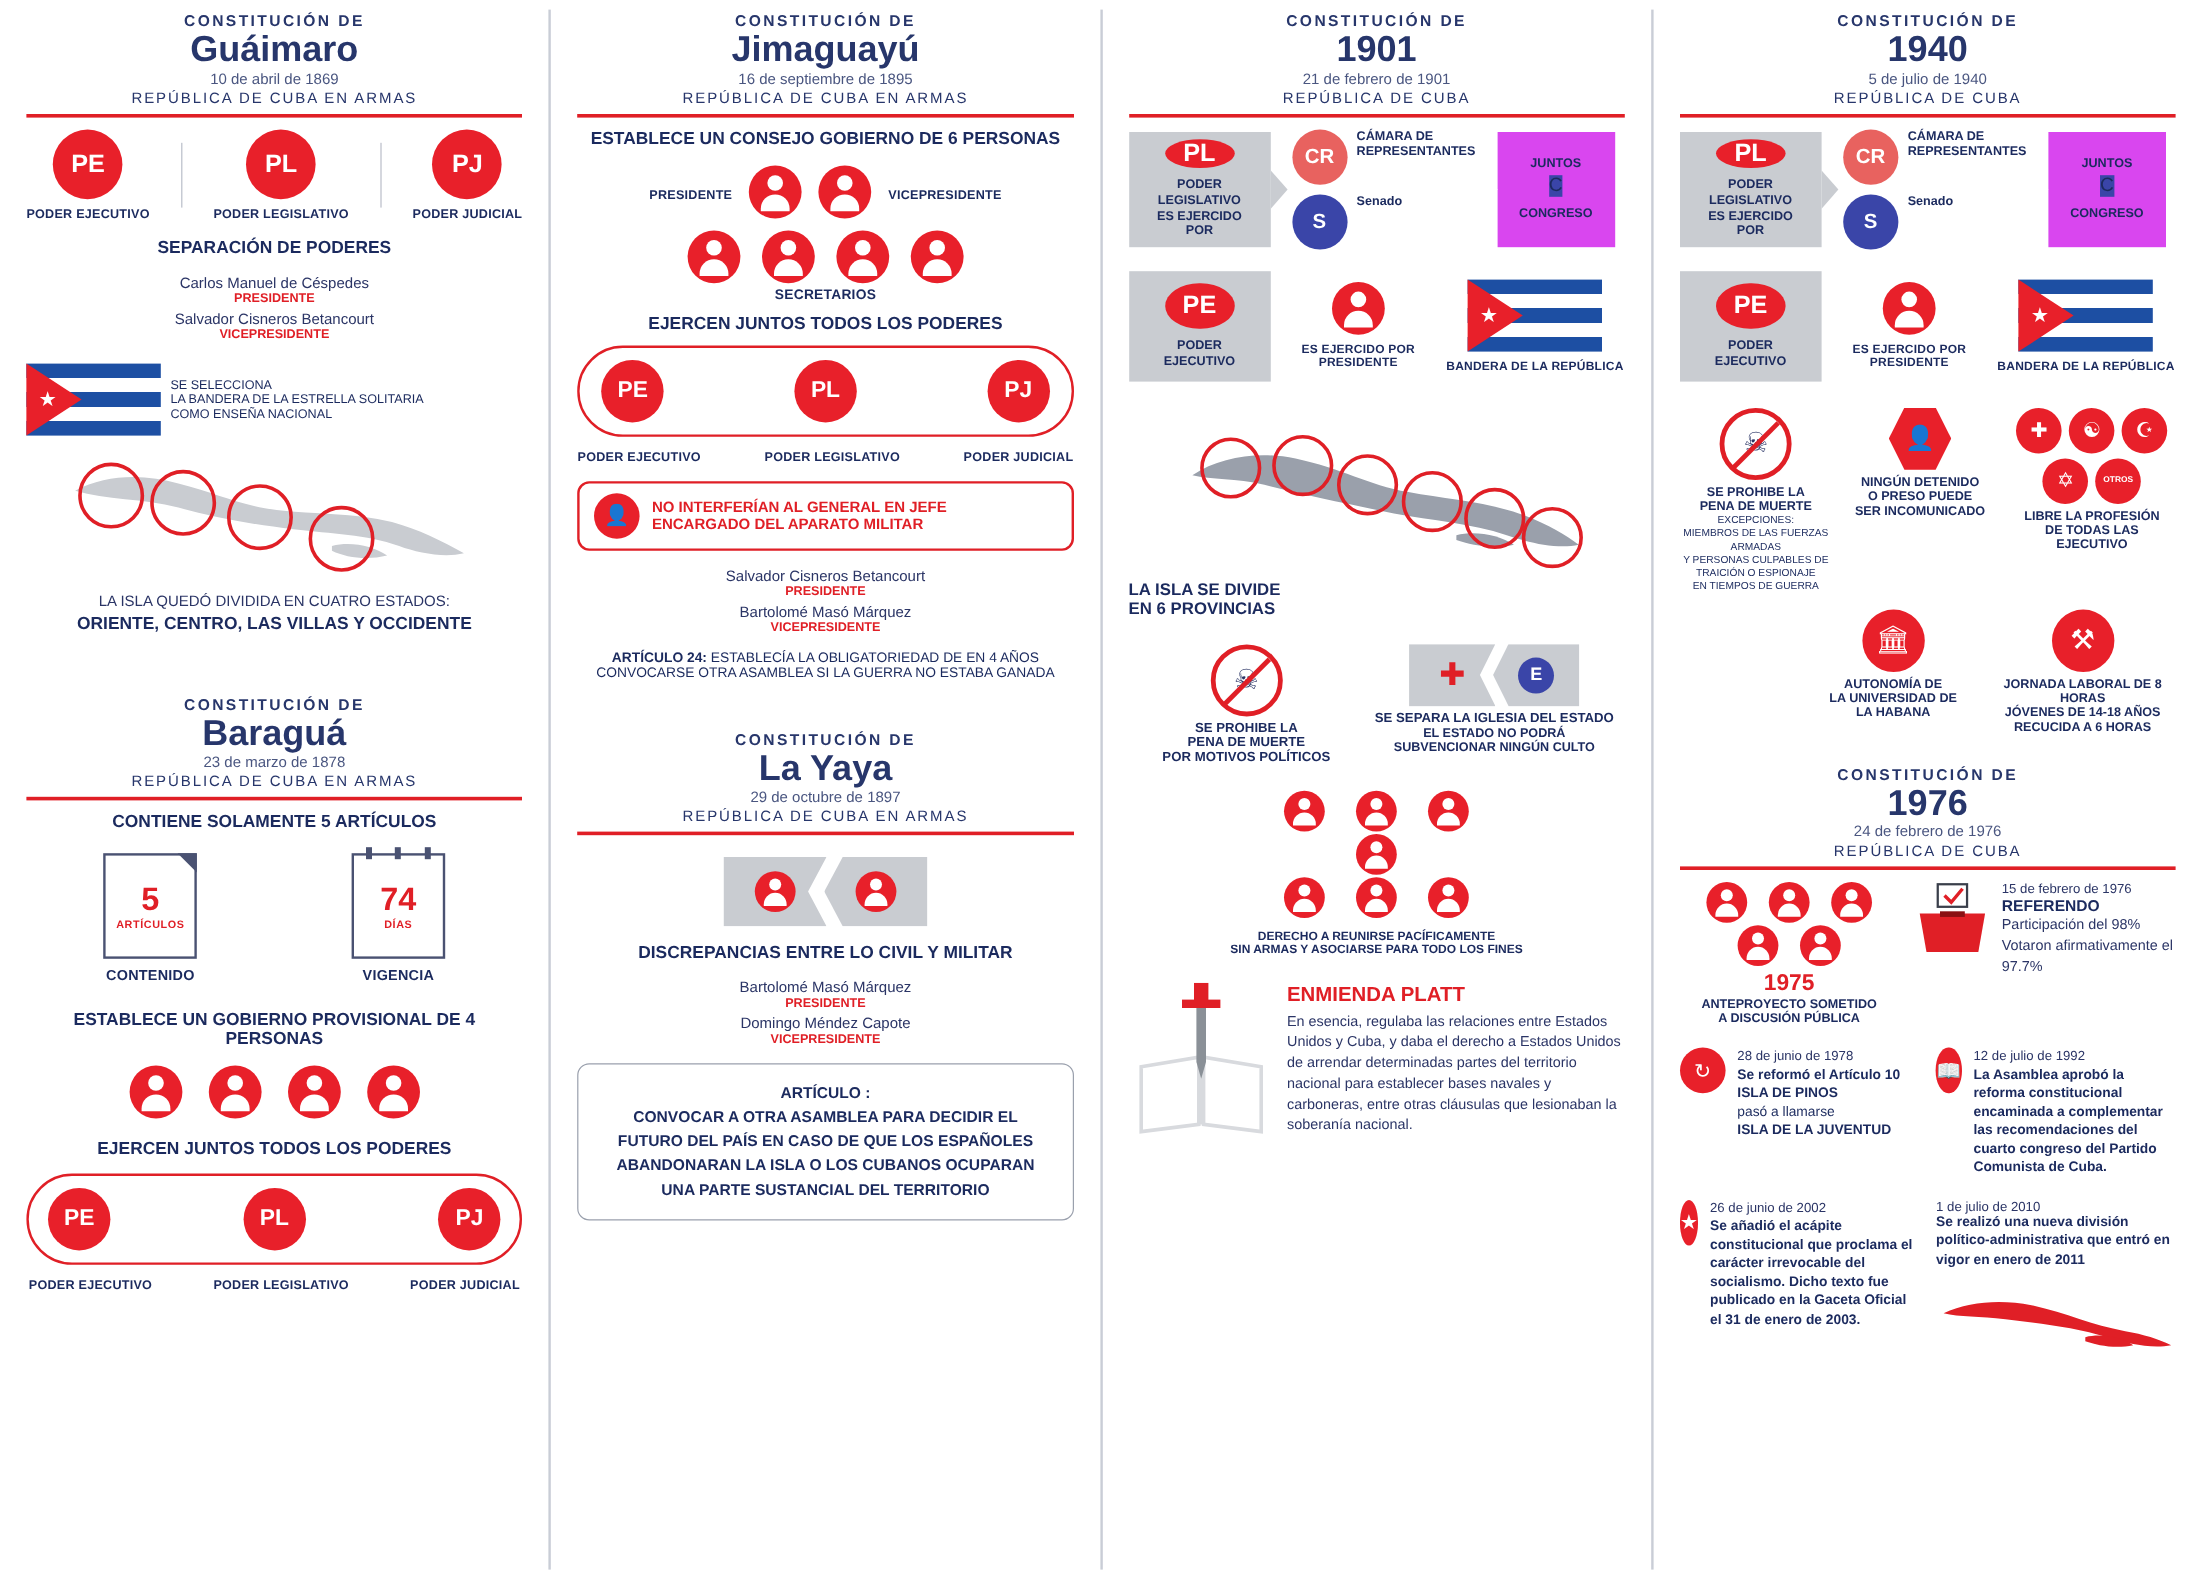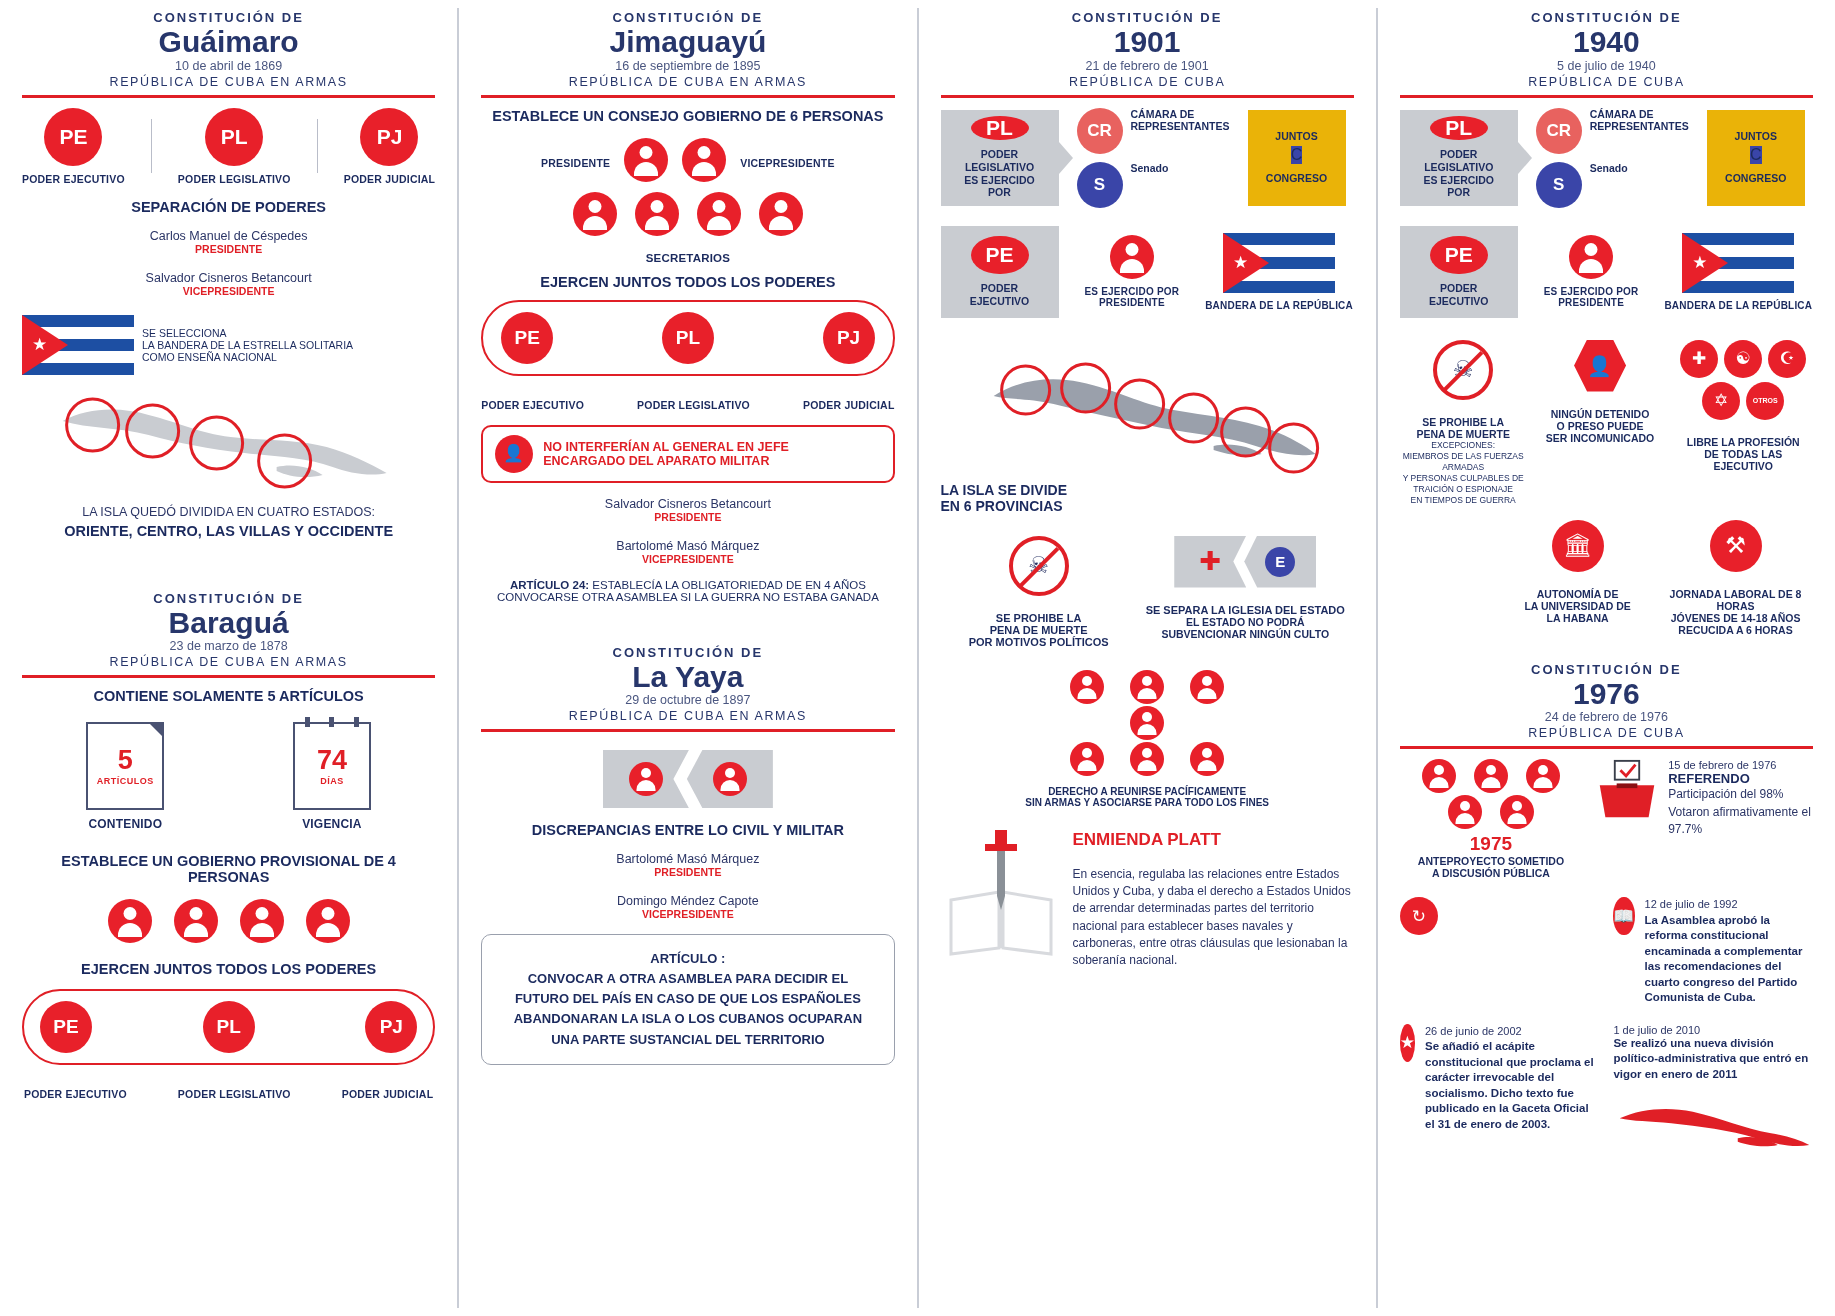--- a/index.html
+++ b/index.html
@@ -54,21 +54,21 @@
   .flag .tri{position:absolute;left:0;top:0;width:0;height:0;border-top:30px solid transparent;
     border-bottom:30px solid transparent;border-left:46px solid #e8202a;}
   .flag .star{position:absolute;left:10px;top:21px;color:#fff;font-size:17px;line-height:17px;}
 
   
   .tab{background:#c9ccd1;padding:10px 12px;box-sizing:border-box;display:flex;flex-direction:column;
     align-items:center;justify-content:center;position:relative;}
   .tab .ttl{font-size:10.5px;font-weight:bold;text-align:center;color:#1b2a5e;margin-top:8px;line-height:1.2;}
   .arrow-r{position:absolute;right:-14px;top:50%;transform:translateY(-50%);
     width:0;height:0;border-top:16px solid transparent;border-bottom:16px solid transparent;border-left:14px solid #c9ccd1;}
-  .cyan{background:#eab308;}
+  .cyan{background:#d946ef;}
   .arrow-cy{position:absolute;left:-14px;top:50%;transform:translateY(-50%);
     width:0;height:0;border-top:16px solid transparent;border-bottom:16px solid transparent;border-left:14px solid #fff;}
 
   .chip{display:flex;align-items:flex-start;gap:8px;}
   .chip .c{width:46px;height:46px;border-radius:50%;display:flex;align-items:center;justify-content:center;
     color:#fff;font-weight:bold;font-size:17px;}
   .c-red{background:#e8625f;}
   .c-blue{background:#3a45a8;}
   .chip .lb{font-size:10.5px;font-weight:bold;line-height:1.2;color:#1b2a5e;}
 
@@ -94,21 +94,21 @@
   .ic.ban .slash{position:absolute;left:-2px;top:50%;width:105%;height:4px;background:#e01f26;transform:rotate(-45deg);}
   .hex{width:52px;height:52px;background:#e8202a;color:#fff;display:flex;align-items:center;justify-content:center;
     clip-path:polygon(25% 0,75% 0,100% 50%,75% 100%,25% 100%,0 50%);font-size:20px;}
   .split-wrap{position:relative;display:flex;}
   .split-l,.split-r{width:86px;height:58px;background:#c9ccd1;display:flex;align-items:center;justify-content:center;}
   .split-l{clip-path:polygon(0 0,100% 0,82% 50%,100% 100%,0 100%);}
   .split-r{clip-path:polygon(18% 0,100% 0,100% 100%,18% 100%,0 50%);margin-left:-2px;}
   .foot-note{font-size:12px;line-height:1.45;color:#2b3566;}
   .hdr-red{color:#e01f26;font-weight:bold;font-size:17px;}
   .ml{margin-left:8px;}
-  .mt4{margin-top:4px;}.mt6{margin-top:16px;}.mt8{margin-top:8px;}.mt10{margin-top:10px;}
+  .mt4{margin-top:4px;}.mt6{margin-top:4px;}.mt8{margin-top:8px;}.mt10{margin-top:10px;}
   .mt14{margin-top:14px;}.mt18{margin-top:18px;}.mt22{margin-top:22px;}
   .row{display:flex;}
   .jc{justify-content:center;}
   .jb{justify-content:space-between;}
   .ja{justify-content:space-around;}
   .ai{align-items:center;}
   .wrapcol{display:flex;flex-direction:column;align-items:center;}
   .t-item{display:flex;gap:10px;align-items:flex-start;}
   .t-item .txt{font-size:11.5px;line-height:1.35;color:#1b2a5e;}
   .t-item .txt b{display:block;}
@@ -651,20 +651,27 @@
           <div style="font-weight:bold;font-size:13px;">REFERENDO</div>
           <div class="foot-note">Participación del 98%</div>
           <div class="foot-note">Votaron afirmativamente el 97.7%</div>
         </div>
       </div>
     </div>
 
     <div class="row mt18" style="gap:14px;">
       <div class="t-item" style="flex:1;">
         <div class="ic sm">↻</div>
+        <div class="txt">
+          <span class="date-s">28 de junio de 1978</span>
+          <b>Se reformó el Artículo 10</b>
+          <b>ISLA DE PINOS</b>
+          <span>pasó  a llamarse</span>
+          <b>ISLA DE LA JUVENTUD</b>
+        </div>
       </div>
       <div class="t-item" style="flex:1;">
         <div class="ic sm">📖</div>
         <div class="txt">
           <span class="date-s">12 de julio de 1992</span>
           <b>La Asamblea aprobó la reforma constitucional encaminada a complementar las recomendaciones del cuarto congreso del Partido Comunista de Cuba.</b>
         </div>
       </div>
     </div>
 

